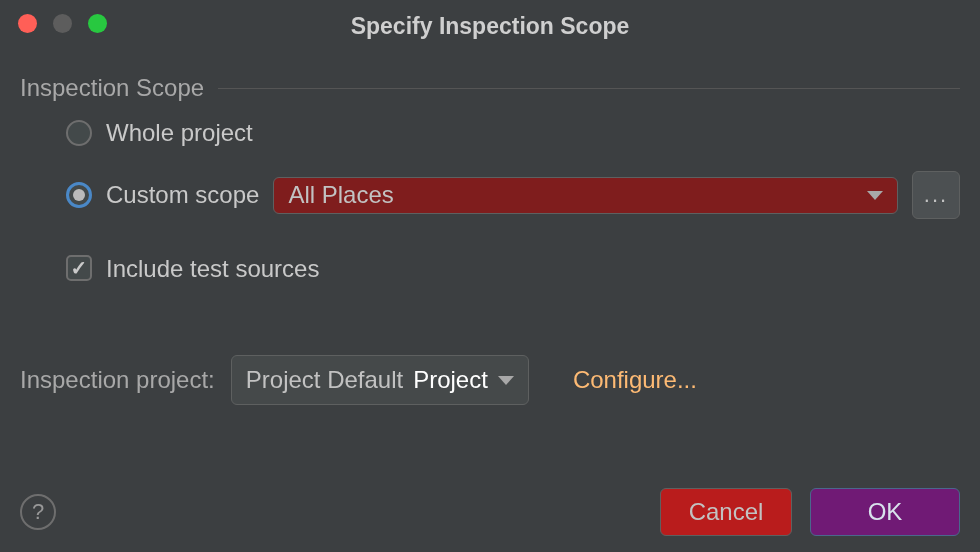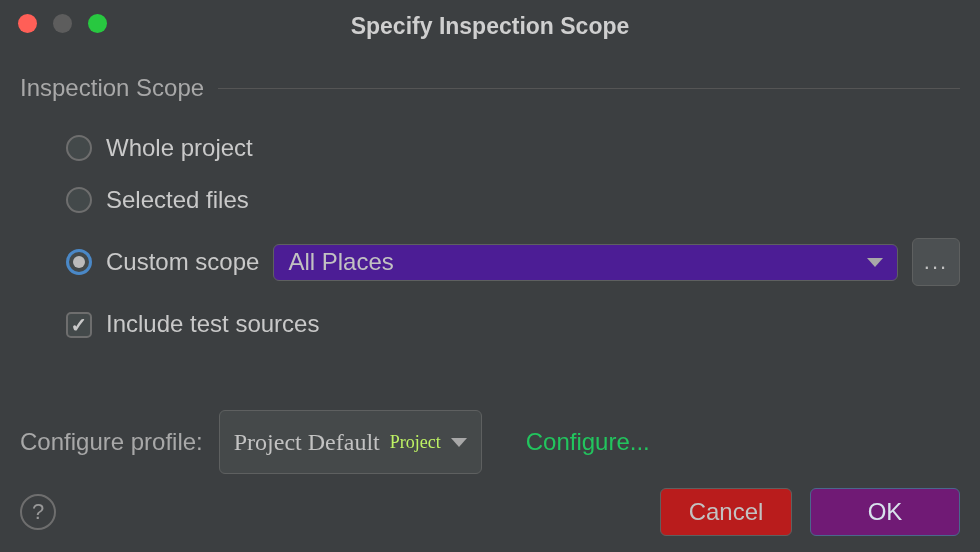--- a/index.html
+++ b/index.html
@@ -37,21 +37,21 @@
       color: #cfcfcf;
       padding-top: 8px;
     }
     .content {
       padding: 30px 20px 0 20px;
     }
     .section-header {
       display: flex;
       align-items: center;
       gap: 14px;
-      margin-bottom: 32px;
+      margin-bottom: 17px;
     }
     .section-title {
       font-size: 24px;
       color: #a8a8a8;
     }
     .section-line {
       flex: 1;
       height: 1px;
       background: #555;
     }
@@ -93,21 +93,21 @@
       color: #c9c9c9;
     }
     .custom-row {
       display: flex;
       align-items: center;
       gap: 14px;
     }
     .combo {
       flex: 1;
       height: 37px;
-      background: #4c1d95;
+      background: #7f1d1d;
       border: 1px solid #5e6060;
       border-radius: 6px;
       display: flex;
       align-items: center;
       padding: 0 14px;
       justify-content: space-between;
     }
     .combo-text {
       font-size: 24px;
       color: #c2c2c2;
@@ -126,24 +126,24 @@
       border-radius: 6px;
       display: flex;
       align-items: center;
       justify-content: center;
       font-size: 22px;
       color: #c2c2c2;
       letter-spacing: 2px;
     }
     .checkbox-row {
       display: flex;
-      align-items: flex-end;
+      align-items: flex-start;
       gap: 14px;
       padding-left: 46px;
-      margin-top: 24px;
+      margin-top: 36px;
     }
     .checkbox {
       width: 26px;
       height: 26px;
       border-radius: 5px;
       border: 2px solid #6e6e6e;
       background: #43494a;
       display: flex;
       align-items: center;
       justify-content: center;
@@ -158,34 +158,33 @@
       display: flex;
       align-items: center;
       gap: 16px;
       margin-top: 72px;
     }
     .profile-label {
       font-size: 24px;
       color: #a8a8a8;
     }
     .profile-combo {
-      height: 64px;
+      height: 50px;
       background: #45494a;
       border: 1px solid #5e6060;
       border-radius: 6px;
       display: flex;
       align-items: center;
       padding: 0 14px;
       gap: 10px;
-      font-family: Liberation Serif, serif;
-    }
-    .profile-hint { color: #bef264; font-size: 18px; }
+    }
+    .profile-hint { color: #ffffff; font-size: 24px; }
     .configure-link {
       font-size: 24px;
-      color: #22c55e;
+      color: #fdba74;
       margin-left: 28px;
     }
     .footer {
       position: absolute;
       bottom: 16px;
       left: 20px;
       right: 20px;
       display: flex;
       align-items: center;
     }
@@ -242,44 +241,40 @@
     <div class="section-line"></div>
   </div>
 
   <div class="radio-group">
 
     <div class="radio-row">
       <div class="radio"></div>
       <div class="radio-label">Whole project</div>
     </div>
 
-    <div class="radio-row">
-      <div class="radio"></div>
-      <div class="radio-label">Selected files</div>
-    </div>
 
     <div class="custom-row">
       <div class="radio selected"></div>
       <div class="radio-label">Custom scope</div>
       <div class="combo">
         <span class="combo-text">All Places</span>
         <span class="combo-arrow"></span>
       </div>
       <div class="ellipsis-btn">...</div>
     </div>
 
   </div>
 
   <div class="checkbox-row">
     <div class="checkbox checked"></div>
     <div class="radio-label">Include test sources</div>
   </div>
 
   <div class="profile-row">
-    <div class="profile-label">Configure profile:</div>
+    <div class="profile-label">Inspection project:</div>
     <div class="profile-combo">
       <span class="combo-text">Project Default</span>
       <span class="profile-hint">Project</span>
       <span class="combo-arrow"></span>
     </div>
     <div class="configure-link">Configure...</div>
   </div>
 
 </div>
 

